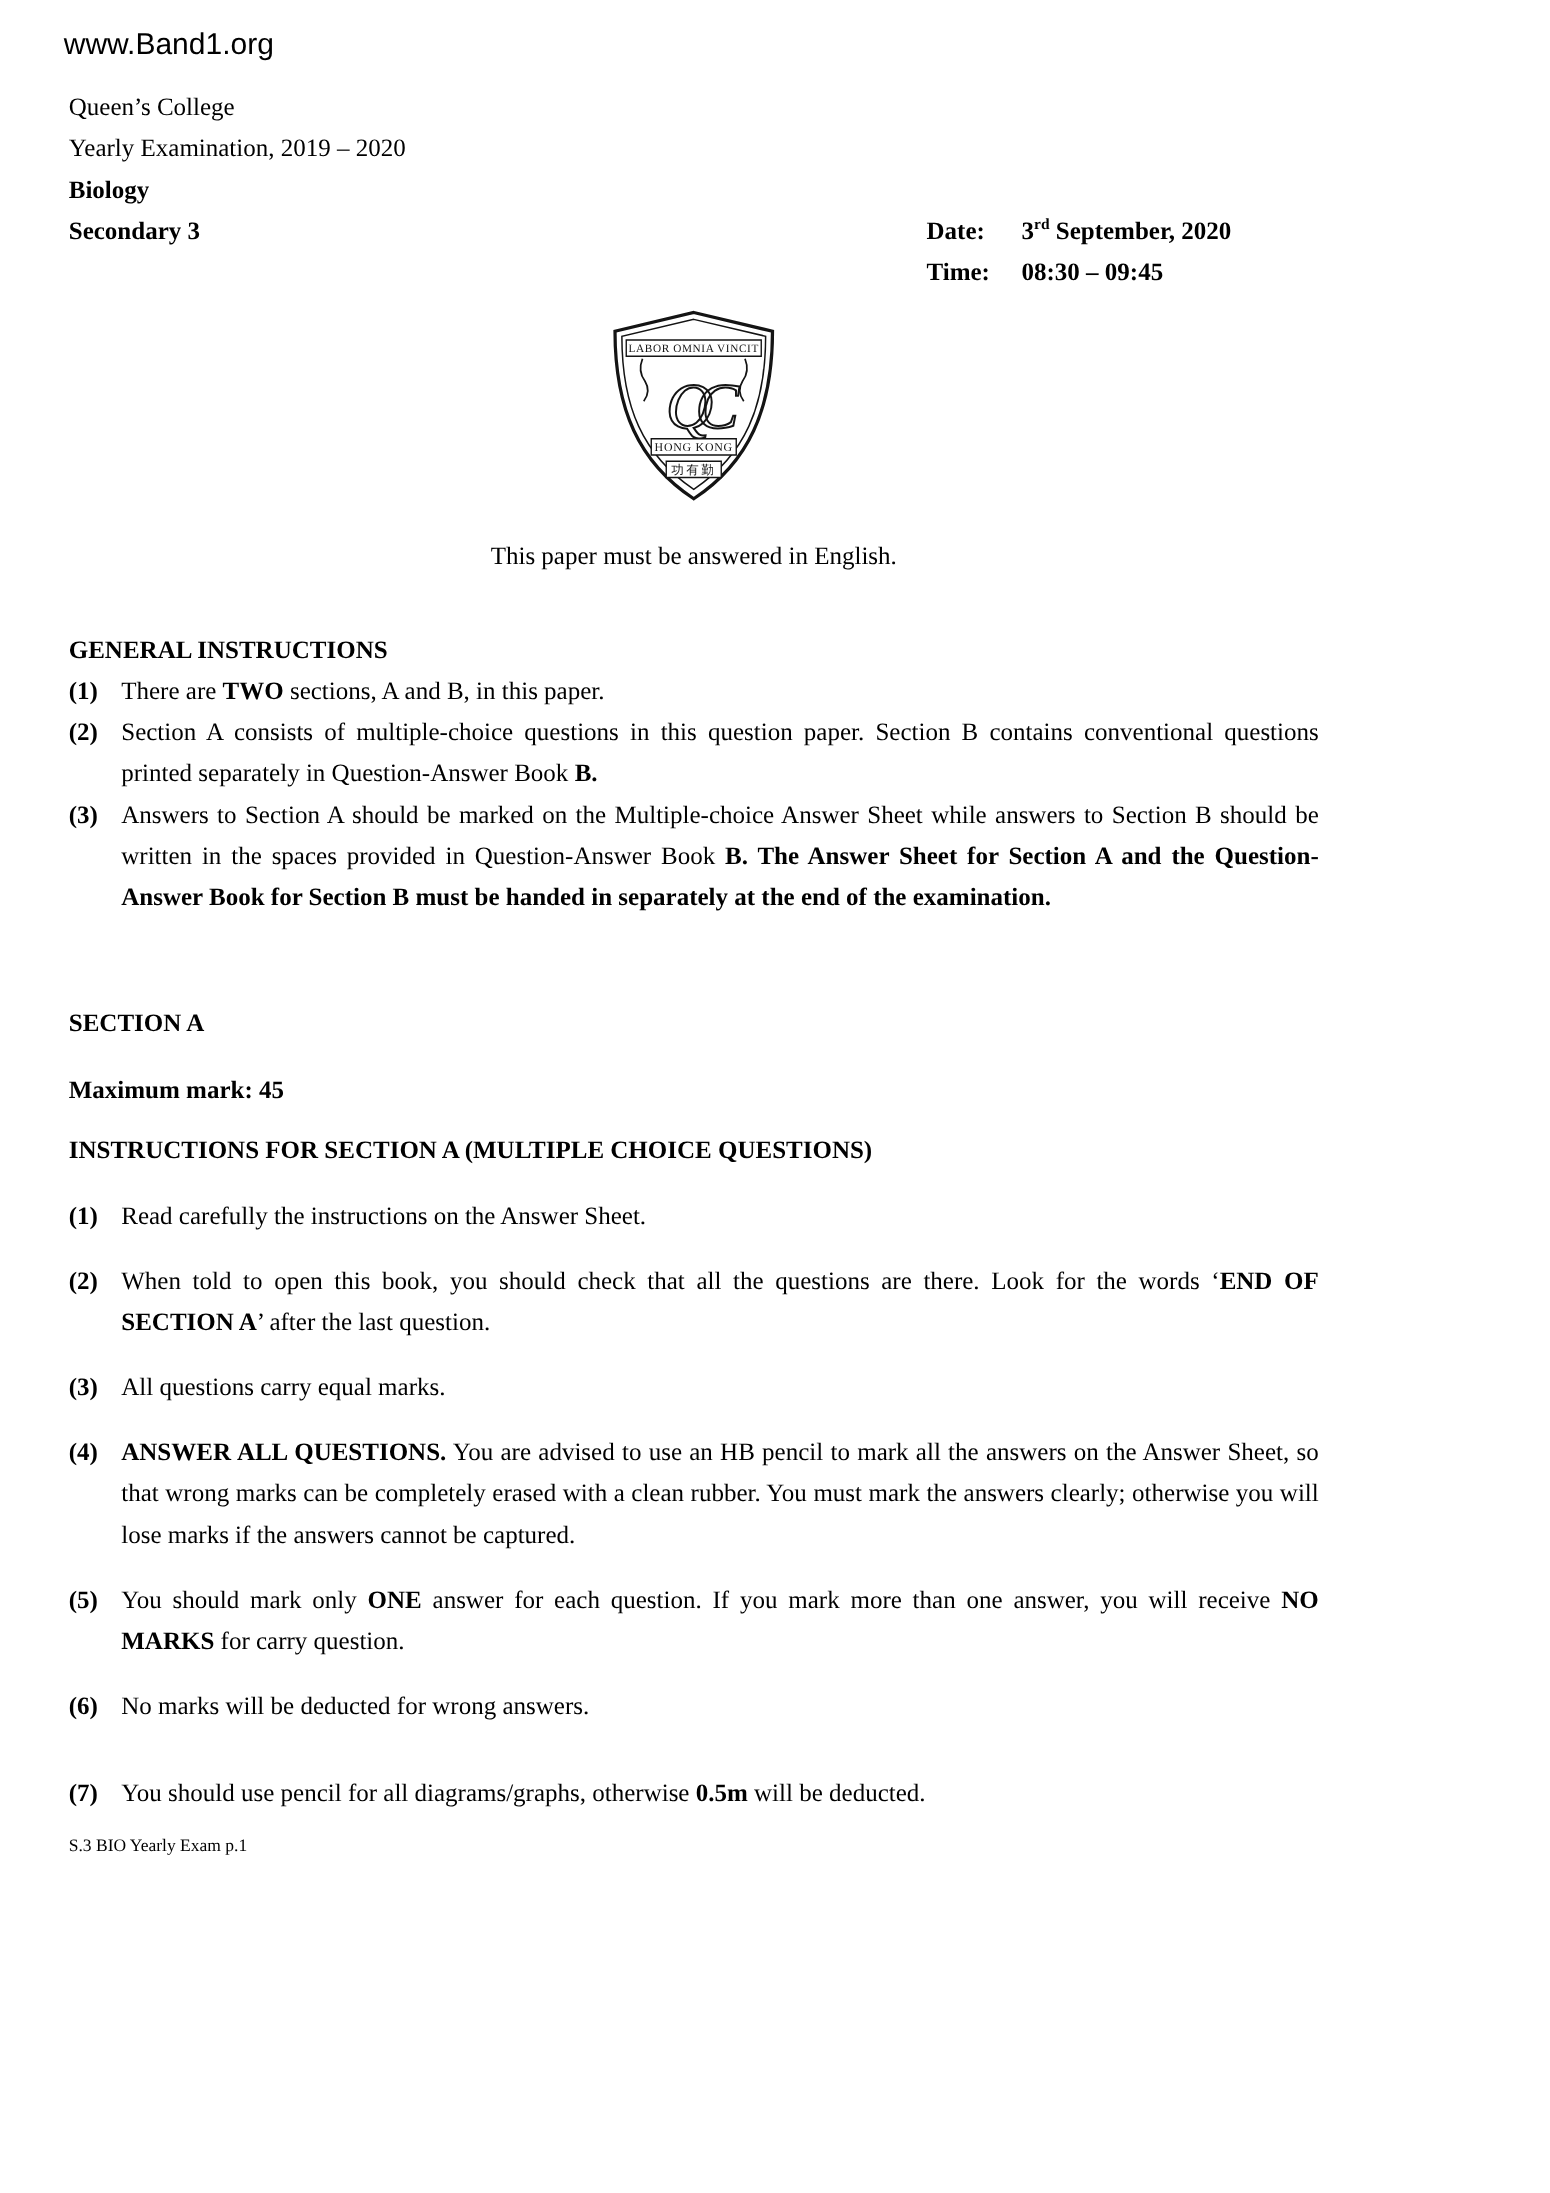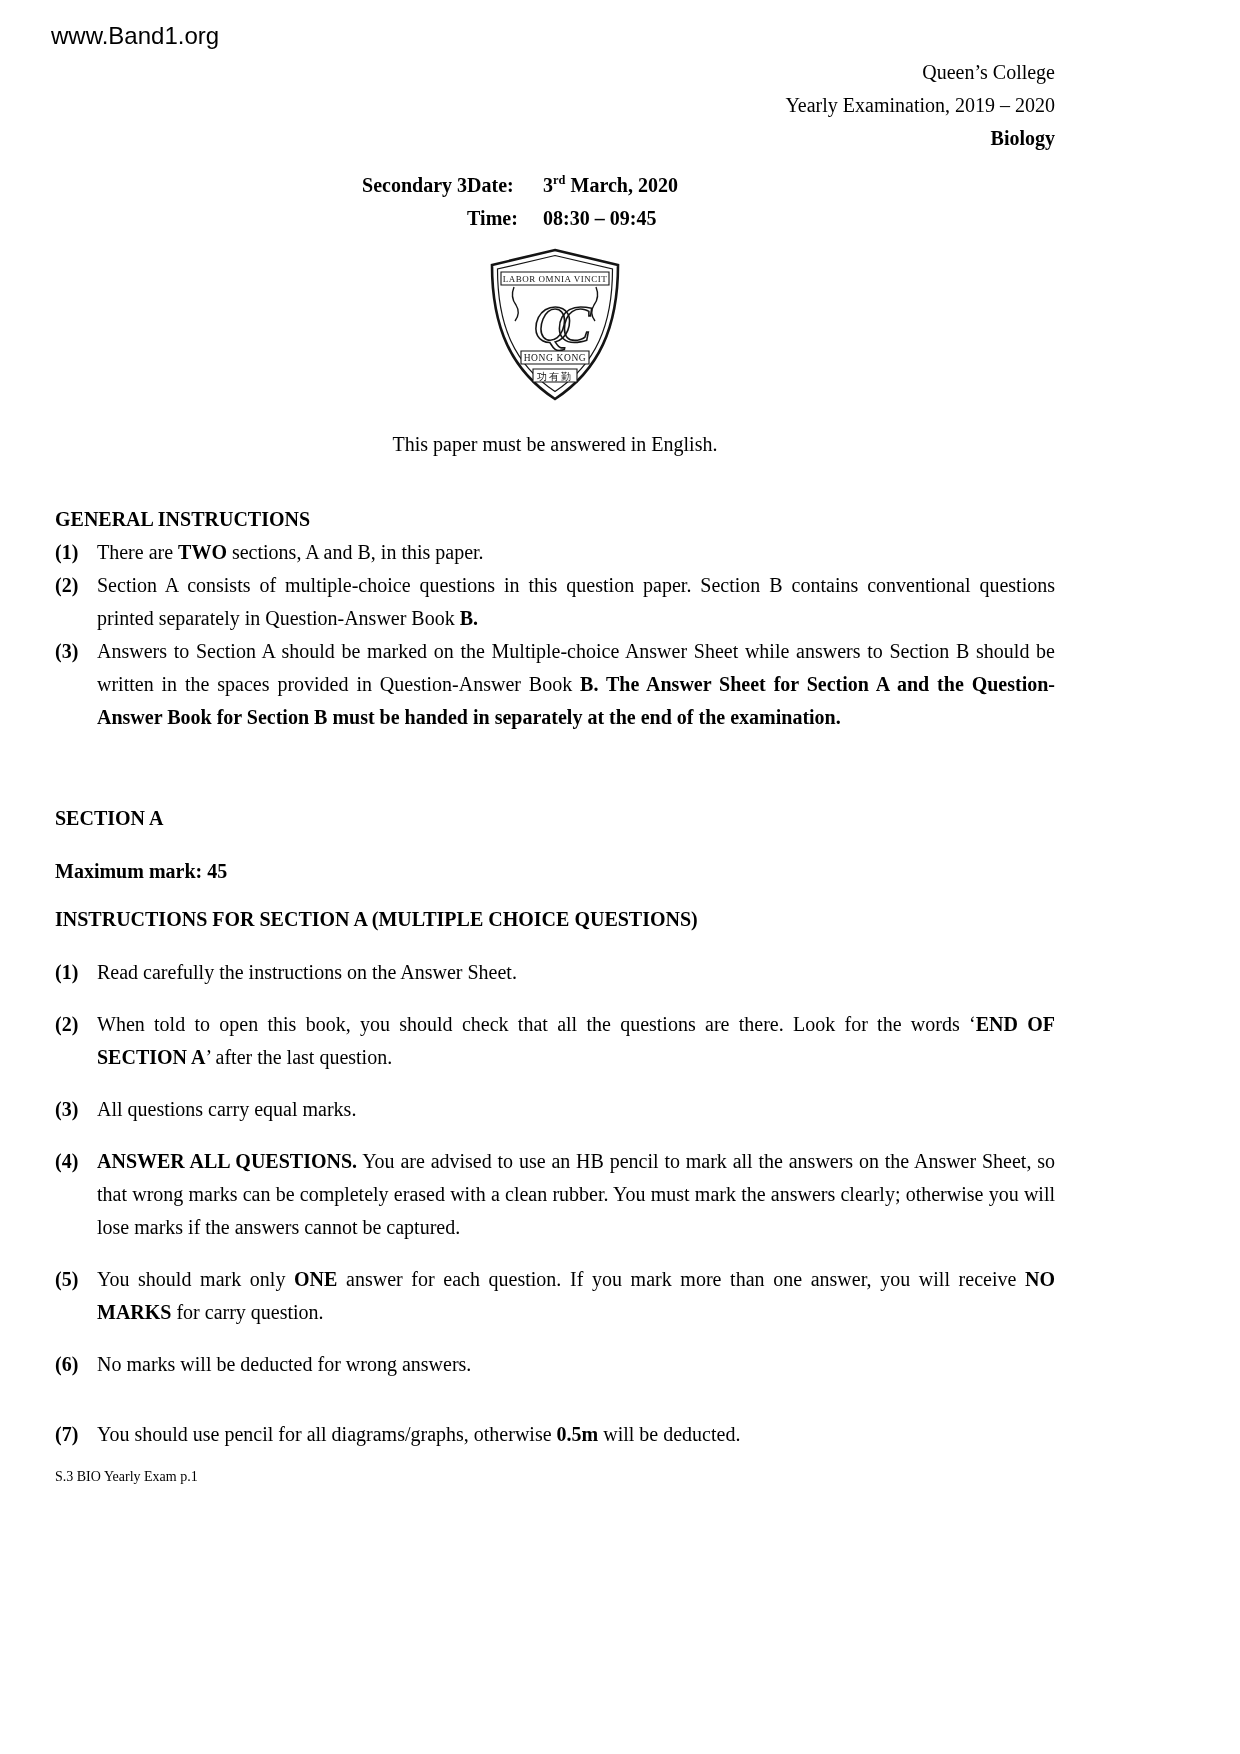--- a/index.html
+++ b/index.html
@@ -12,24 +12,24 @@
   sup { font-size:0.62em; line-height:0; }
 
   .watermark {
     padding:22px 0 0 51px;
     font-family:"Liberation Sans", sans-serif;
     font-size:24px; color:#000;
   }
 
   .content { padding:0 185px 0 55px; }
 
-  .center-head { text-align:right; line-height:33px; margin-top:6px; }
+  .center-head { text-align:left; line-height:33px; margin-top:20px; }
   .center-head .subject { font-weight:bold; }
 
-  .meta-row { display:flex; justify-content:center; margin-top:14px; }
+  .meta-row { display:flex; justify-content:space-between; margin-top:0; }
   .class-level { font-weight:bold; line-height:33px; }
   .datetime { padding-right:70px; line-height:33px; }
   .dt-row { display:flex; }
   .dt-row .label { width:76px; font-weight:bold; }
   .dt-row .val { font-weight:bold; }
 
   .crest-wrap { text-align:center; margin-top:12px; }
   .crest-wrap svg { display:inline-block; }
 
   .lang-note { text-align:center; margin-top:20px; line-height:33px; }
@@ -66,21 +66,21 @@
       <div>Queen’s College</div>
       <div>Yearly Examination, 2019 – 2020</div>
       <div class="subject">Biology</div>
     </div>
 
     <div class="meta-row">
       <div class="class-level">Secondary 3</div>
       <div class="datetime">
         <div class="dt-row">
           <span class="label">Date:</span>
-          <span class="val"><span class="b">3</span><sup class="b">rd</sup><span class="b"> March, 2020</span></span>
+          <span class="val"><span class="b">3</span><sup class="b">rd</sup><span class="b"> September, 2020</span></span>
         </div>
         <div class="dt-row">
           <span class="label">Time:</span>
           <span class="val">08:30 – 09:45</span>
         </div>
       </div>
     </div>
 
     <div class="crest-wrap">
       <svg width="142" height="156" viewBox="0 0 142 156">

